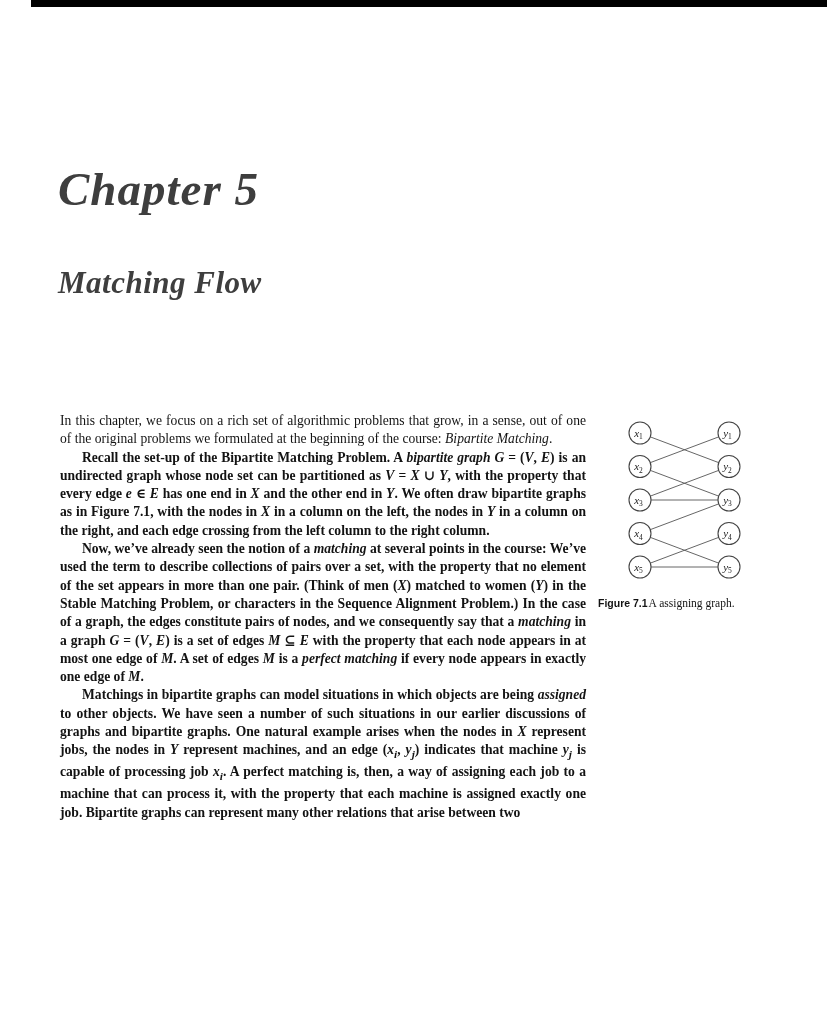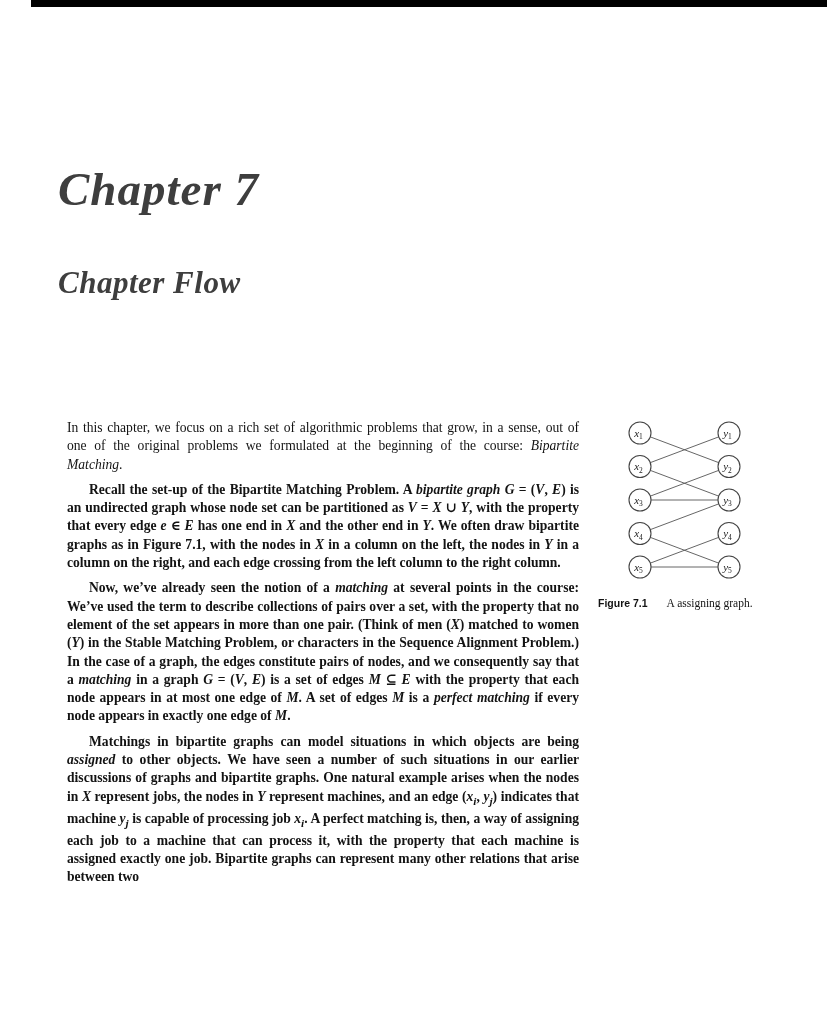--- a/index.html
+++ b/index.html
@@ -30,46 +30,46 @@
     font-size:31px;line-height:1;
     color:#3e3e3e;letter-spacing:0.5px;
     margin:0;
   }
   .body-text{
     position:absolute;left:60px;top:412px;width:526px;
     font-size:13.6px;line-height:18.3px;
     text-align:justify;
     color:#131313;
   }
-  .body-text p{margin:7px;}
+  .body-text p{margin:0;}
   .body-text p.indent{text-indent:22px;font-weight:bold;}
   .figure{
     position:absolute;left:598px;top:419px;width:186px;
   }
   .figure svg{display:block;}
   .caption{
     margin-top:15px;
     font-size:11.5px;line-height:14px;color:#131313;
   }
   .cap-label{
     font-family:"Liberation Sans","DejaVu Sans",sans-serif;
     font-weight:bold;font-size:10.5px;
-    margin-right:19px;
+    margin-right:1px;
   }
 </style>
 </head>
 <body>
 
 <div class="page">
 
   <div class="top-rule"></div>
 
-  <h1 class="chapter-label">Chapter 7</h1>
+  <h1 class="chapter-label">Chapter 5</h1>
 
-  <h2 class="chapter-title">Chapter Flow</h2>
+  <h2 class="chapter-title">Matching Flow</h2>
 
   <div class="body-text">
       <p class="">In this chapter, we focus on a rich set of algorithmic problems that grow, in a sense, out of one of the original problems we formulated at the beginning of the course: <i>Bipartite Matching</i>.</p>
       <p class="indent">Recall the set-up of the Bipartite Matching Problem. A <i>bipartite graph</i> <i>G</i> = (<i>V</i>, <i>E</i>) is an undirected graph whose node set can be partitioned as <i>V</i> = <i>X</i> ∪ <i>Y</i>, with the property that every edge <i>e</i> ∈ <i>E</i> has one end in <i>X</i> and the other end in <i>Y</i>. We often draw bipartite graphs as in Figure 7.1, with the nodes in <i>X</i> in a column on the left, the nodes in <i>Y</i> in a column on the right, and each edge crossing from the left column to the right column.</p>
       <p class="indent">Now, we’ve already seen the notion of a <i>matching</i> at several points in the course: We’ve used the term to describe collections of pairs over a set, with the property that no element of the set appears in more than one pair. (Think of men (<i>X</i>) matched to women (<i>Y</i>) in the Stable Matching Problem, or characters in the Sequence Alignment Problem.) In the case of a graph, the edges constitute pairs of nodes, and we consequently say that a <i>matching</i> in a graph <i>G</i> = (<i>V</i>, <i>E</i>) is a set of edges <i>M</i> ⊆ <i>E</i> with the property that each node appears in at most one edge of <i>M</i>. A set of edges <i>M</i> is a <i>perfect matching</i> if every node appears in exactly one edge of <i>M</i>.</p>
       <p class="indent">Matchings in bipartite graphs can model situations in which objects are being <i>assigned</i> to other objects. We have seen a number of such situations in our earlier discussions of graphs and bipartite graphs. One natural example arises when the nodes in <i>X</i> represent jobs, the nodes in <i>Y</i> represent machines, and an edge (<i>x<sub>i</sub></i>, <i>y<sub>j</sub></i>) indicates that machine <i>y<sub>j</sub></i> is capable of processing job <i>x<sub>i</sub></i>. A perfect matching is, then, a way of assigning each job to a machine that can process it, with the property that each machine is assigned exactly one job. Bipartite graphs can represent many other relations that arise between two</p>
     </div>
 
   <div class="figure">
     <svg width="150" height="162" viewBox="0 0 150 162">

